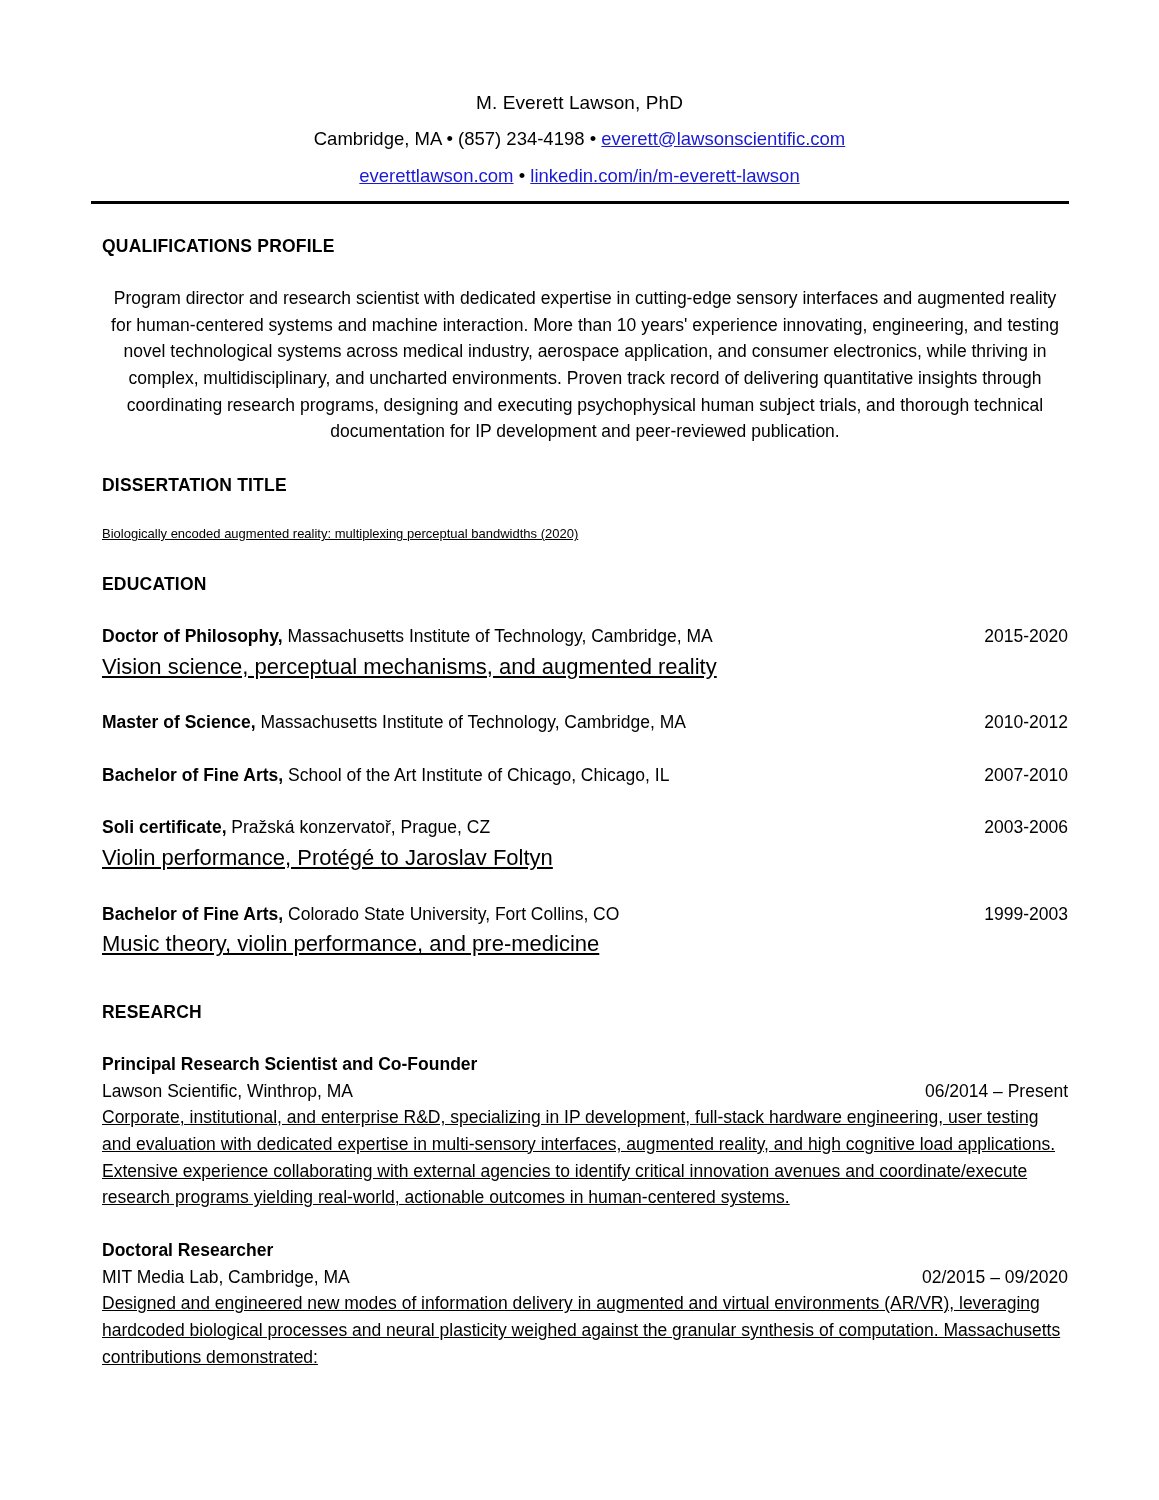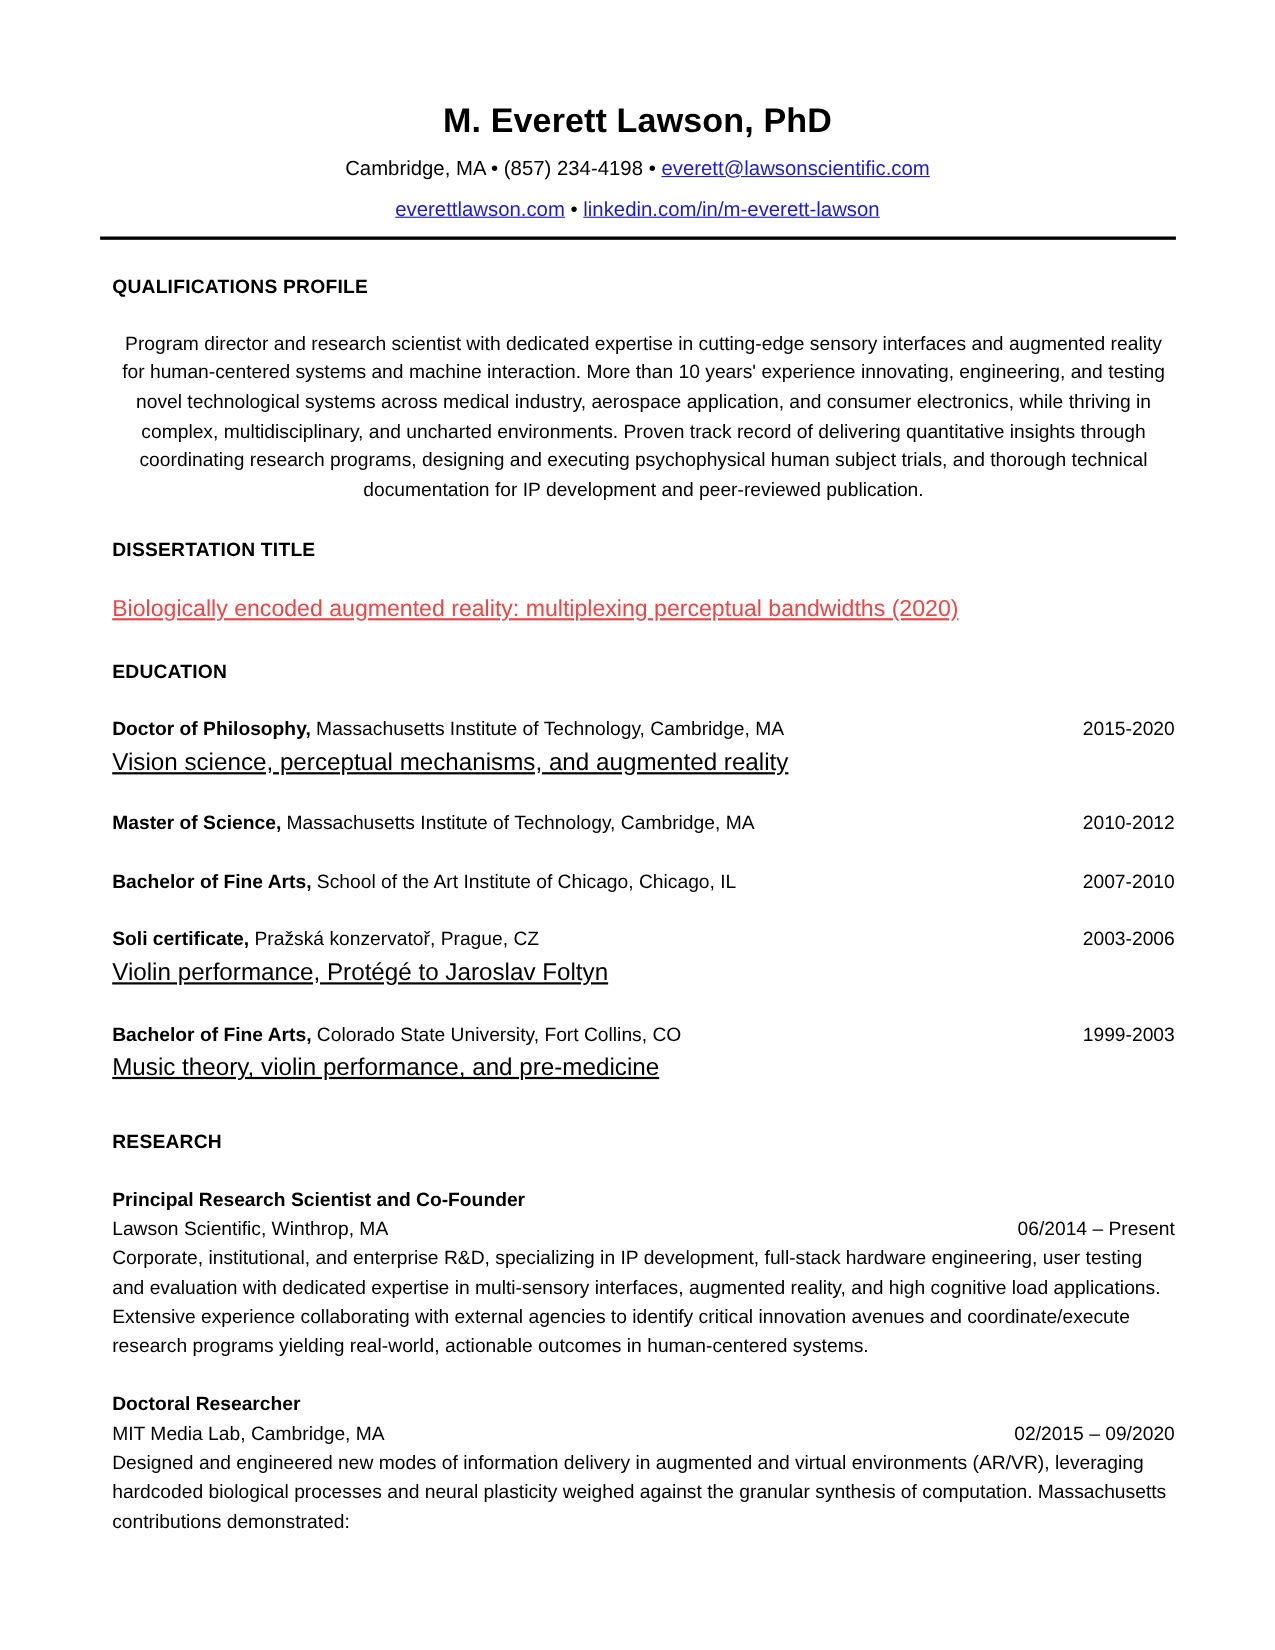--- a/index.html
+++ b/index.html
@@ -22,22 +22,22 @@
     padding: 0;
     overflow: hidden;
   }
 
   
   .header {
     padding-top: 92px;
     text-align: center;
   }
   .name {
-    font-size: 31px;
-    font-weight: bold;
+    font-size: 19px;
+    font-weight: normal;
     letter-spacing: 0.1px;
     line-height: 1.15;
     margin: 0 0 6px 0;
   }
   .contact-line {
     font-size: 18.5px;
     line-height: 1.38;
     margin: 12px;
     white-space: nowrap;
   }
@@ -97,25 +97,26 @@
 
   .job { margin-bottom: 26px; }
   .job-title {
     font-size: 17.5px;
     font-weight: bold;
     line-height: 1.525;
   }
   .job-body {
     font-size: 17.5px;
     line-height: 1.525;
+    text-decoration: underline;
   }
 
   .diss-link {
-    font-size: 21px;
-    color: #ef4444;
+    font-size: 13px;
+    color: #000000;
     line-height: 1.525;
   }
 </style>
 </head>
 <body>
 
 <div class="page">
 
   <div class="header">
     <div class="name">M. Everett Lawson, PhD</div>

